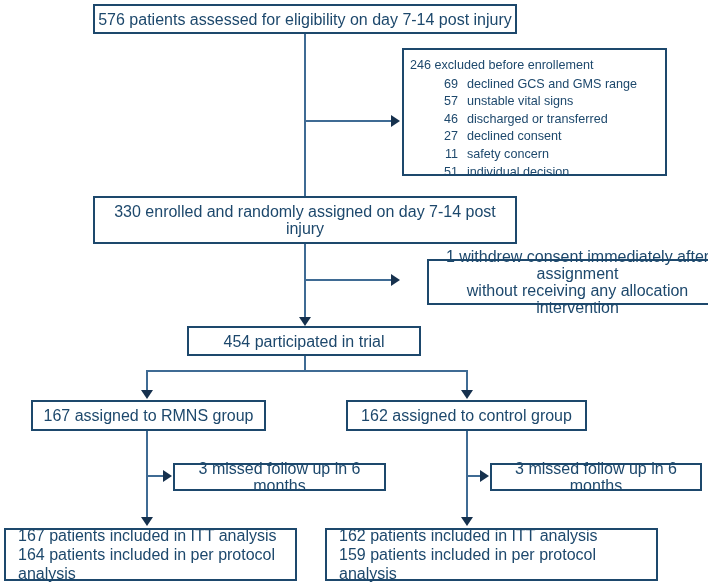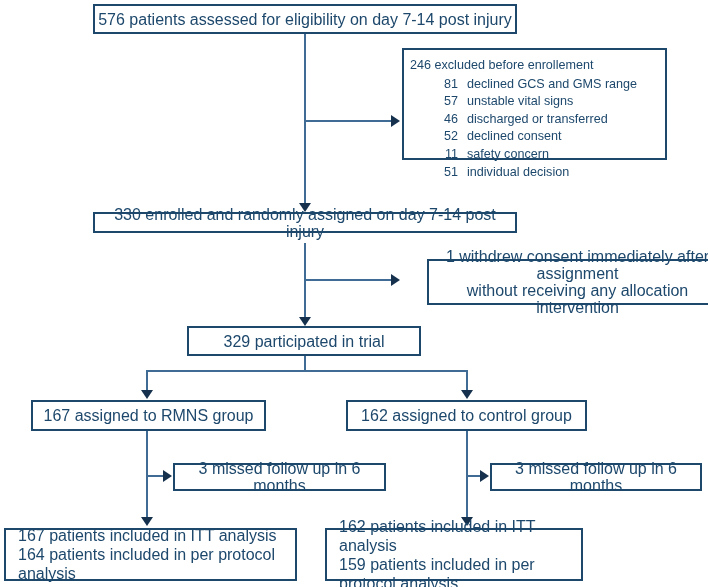--- a/index.html
+++ b/index.html
@@ -89,59 +89,59 @@
 
   <div class="vline" style="left:466px;top:431px;height:87px;"></div>
   <div class="hline" style="left:467px;top:475px;width:15px;"></div>
   <div class="arrow-right" style="left:480px;top:470px;"></div>
   <div class="arrow-down" style="left:461px;top:517px;"></div>
 
   <div class="box center" style="left:93px;top:4px;width:424px;height:30px;">
     <span>576 patients assessed for eligibility on day 7-14 post injury</span>
   </div>
 
-  <div class="box excl" style="left:402px;top:48px;width:265px;height:112px;padding-left:6px;">
+  <div class="box excl" style="left:402px;top:48px;width:265px;height:128px;padding-left:6px;">
     <div class="excl-title">246 excluded before enrollement</div>
     <div class="excl-row">
-      <span class="excl-n">81</span>
+      <span class="excl-n">69</span>
       <span>declined GCS and GMS range</span>
     </div>
     <div class="excl-row">
       <span class="excl-n">57</span>
       <span>unstable vital signs</span>
     </div>
     <div class="excl-row">
       <span class="excl-n">46</span>
       <span>discharged or transferred</span>
     </div>
     <div class="excl-row">
-      <span class="excl-n">52</span>
+      <span class="excl-n">27</span>
       <span>declined consent</span>
     </div>
     <div class="excl-row">
       <span class="excl-n">11</span>
       <span>safety concern</span>
     </div>
     <div class="excl-row">
       <span class="excl-n">51</span>
       <span>individual decision</span>
     </div>
   </div>
 
-  <div class="box center" style="left:93px;top:212px;width:424px;height:21px;">
+  <div class="box center" style="left:93px;top:196px;width:424px;height:48px;">
     <span>330 enrolled and randomly assigned on day 7-14 post injury</span>
   </div>
 
   <div class="box multiline centered" style="left:400px;top:259px;width:301px;height:46px;">
     <div>1 withdrew consent immediately after assignment</div>
     <div>without receiving any allocation intervention</div>
   </div>
 
   <div class="box center" style="left:187px;top:326px;width:234px;height:30px;">
-    <span>329 participated in trial</span>
+    <span>454 participated in trial</span>
   </div>
 
   <div class="box center" style="left:31px;top:400px;width:235px;height:31px;">
     <span>167 assigned to RMNS group</span>
   </div>
 
   <div class="box center" style="left:346px;top:400px;width:241px;height:31px;">
     <span>162 assigned to control group</span>
   </div>
 
@@ -151,18 +151,18 @@
 
   <div class="box center" style="left:490px;top:463px;width:212px;height:28px;">
     <span>3 missed follow up in 6 months</span>
   </div>
 
   <div class="box multiline lefted" style="left:4px;top:528px;width:293px;height:53px;">
     <div>167 patients included in ITT analysis</div>
     <div>164 patients included in per protocol analysis</div>
   </div>
 
-  <div class="box multiline lefted" style="left:325px;top:528px;width:258px;height:53px;">
+  <div class="box multiline lefted" style="left:325px;top:528px;width:333px;height:53px;">
     <div>162 patients included in ITT analysis</div>
     <div>159 patients included in per protocol analysis</div>
   </div>
 
 </div>
 
 </body></html>

